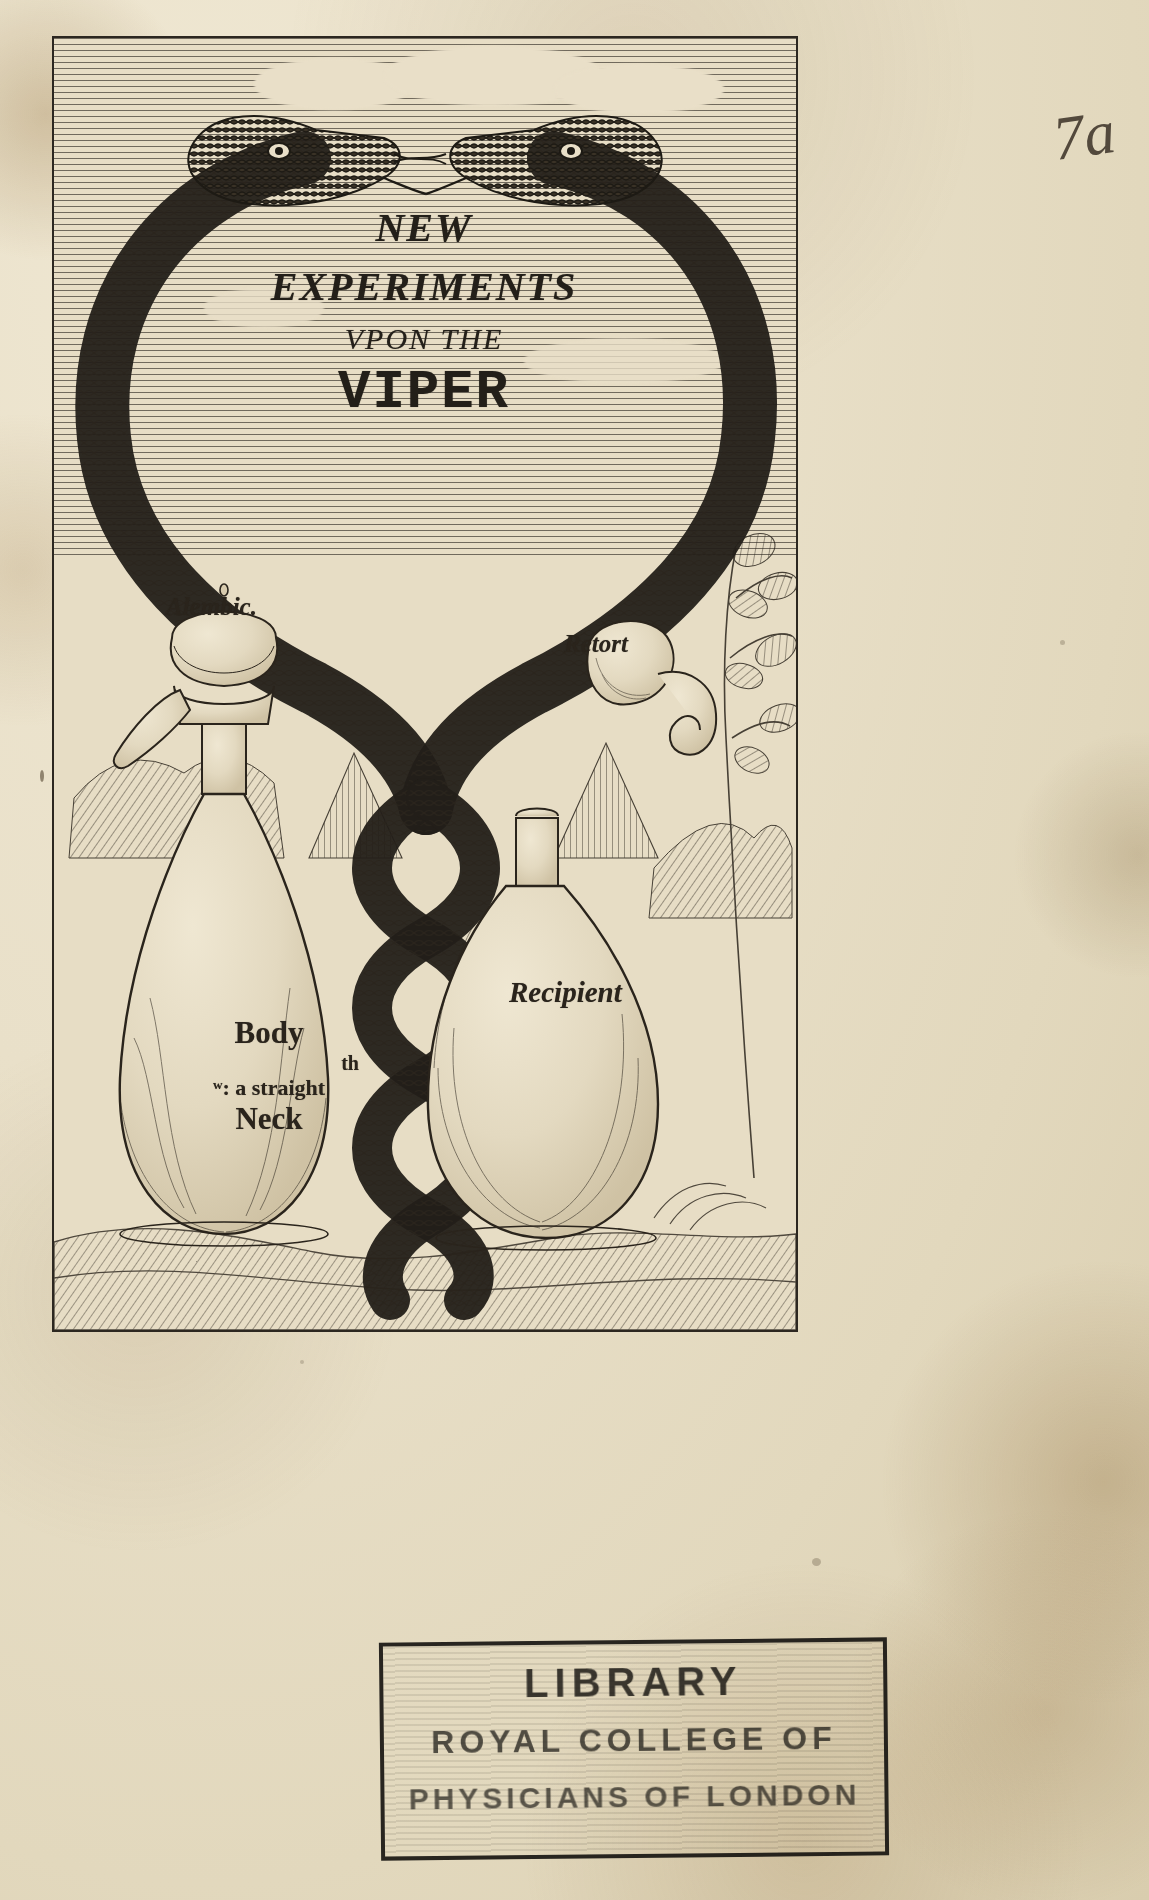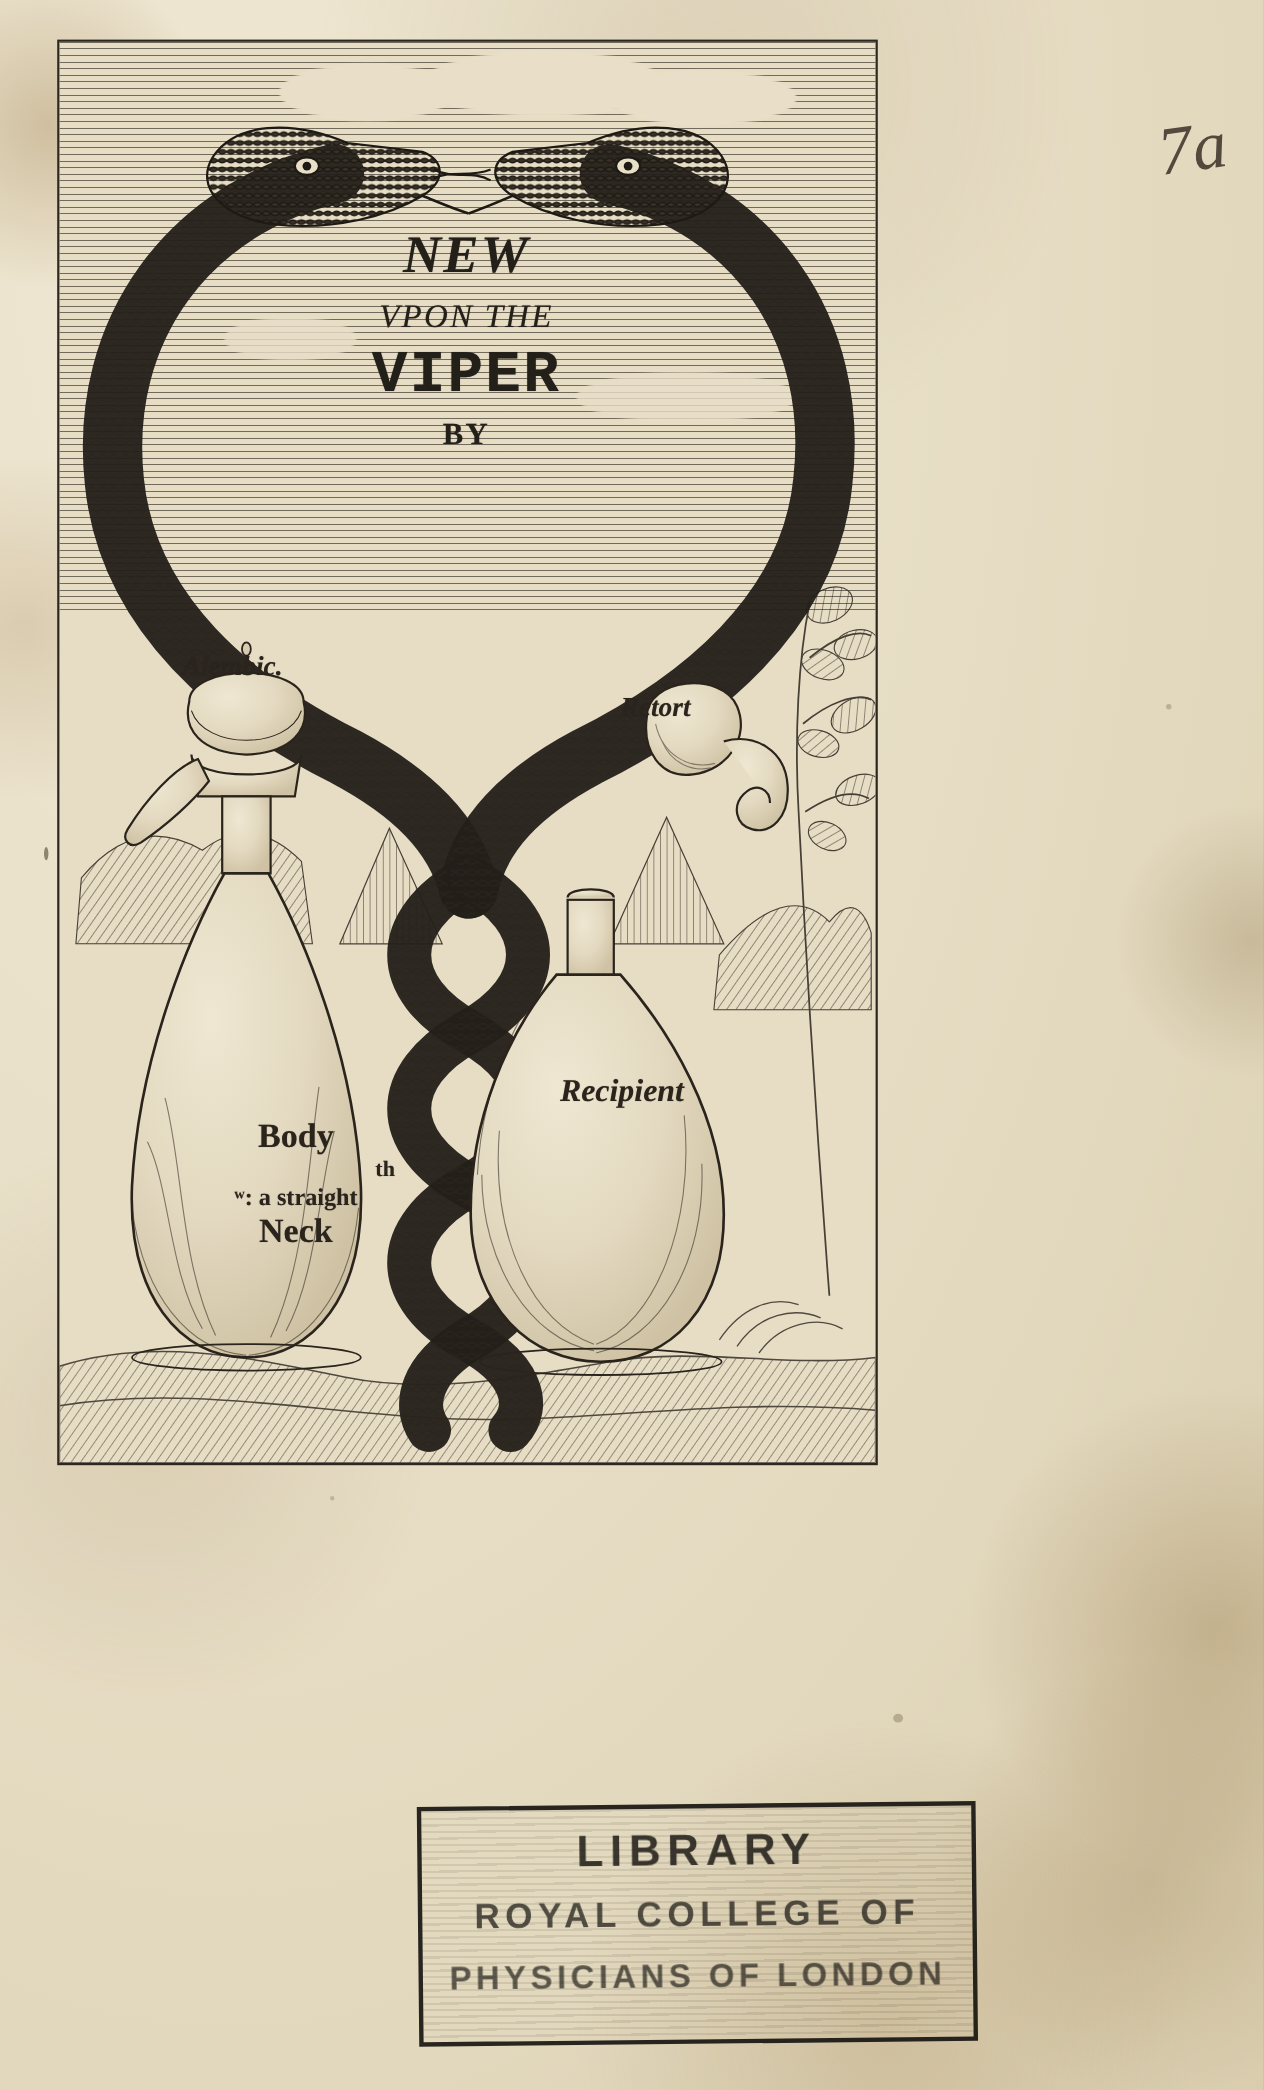--- a/index.html
+++ b/index.html
@@ -83,21 +83,21 @@
     top: 150px;
     width: 440px;
     height: 330px;
     text-align: center;
     color: #231f19;
   }
   .title-panel .ln {
     letter-spacing: 2px;
     text-shadow: 0 0 1px rgba(35,31,25,0.45);
   }
-  .t1 { font-size: 48px; font-style: italic; font-weight: 600; margin-top: 16px; }
+  .t1 { font-size: 40px; font-style: italic; font-weight: 600; margin-top: 16px; }
   .t2 { font-size: 40px; font-style: italic; font-weight: 600; margin-top: 12px; letter-spacing: 3px;}
   .t3 { font-size: 30px; font-style: italic; font-weight: 400; margin-top: 12px; }
   .t4 { font-size: 54px; font-weight: 700; margin-top: 6px; letter-spacing: 4px; font-family: Liberation Mono, monospace; }
   .t5 { font-size: 28px; font-weight: 700; margin-top: 8px; letter-spacing: 3px; }
   .t6 { font-size: 34px; font-style: italic; font-weight: 600; margin-top: 10px; letter-spacing: 2px;}
 
   
   .vlabel {
     position: absolute;
     color: #2a241c;
@@ -334,23 +334,23 @@
               <path d="M616 1186 C636 1156 668 1150 692 1160"></path>
               <path d="M636 1192 C656 1164 690 1158 712 1170"></path>
             </g>
           </g>
 
         </g>
       </svg>
 
       <div class="title-panel">
         <div class="ln t1">NEW</div>
+        <div class="ln t2">EXPERIMENTS</div>
         <div class="ln t3">VPON THE</div>
         <div class="ln t4">VIPER</div>
-        <div class="ln t5">BY</div>
       </div>
 
       <div class="vlabel lab-alembic" style="top:555px">Alembic.</div>
       <div class="vlabel lab-retort">Retort</div>
       <div class="vlabel lab-recipient">Recipient</div>
 
       <div class="lab-body vlabel">
         <div>Body</div>
         <div class="small">th</div>
         <div class="mid">ʷ: a straight</div>

